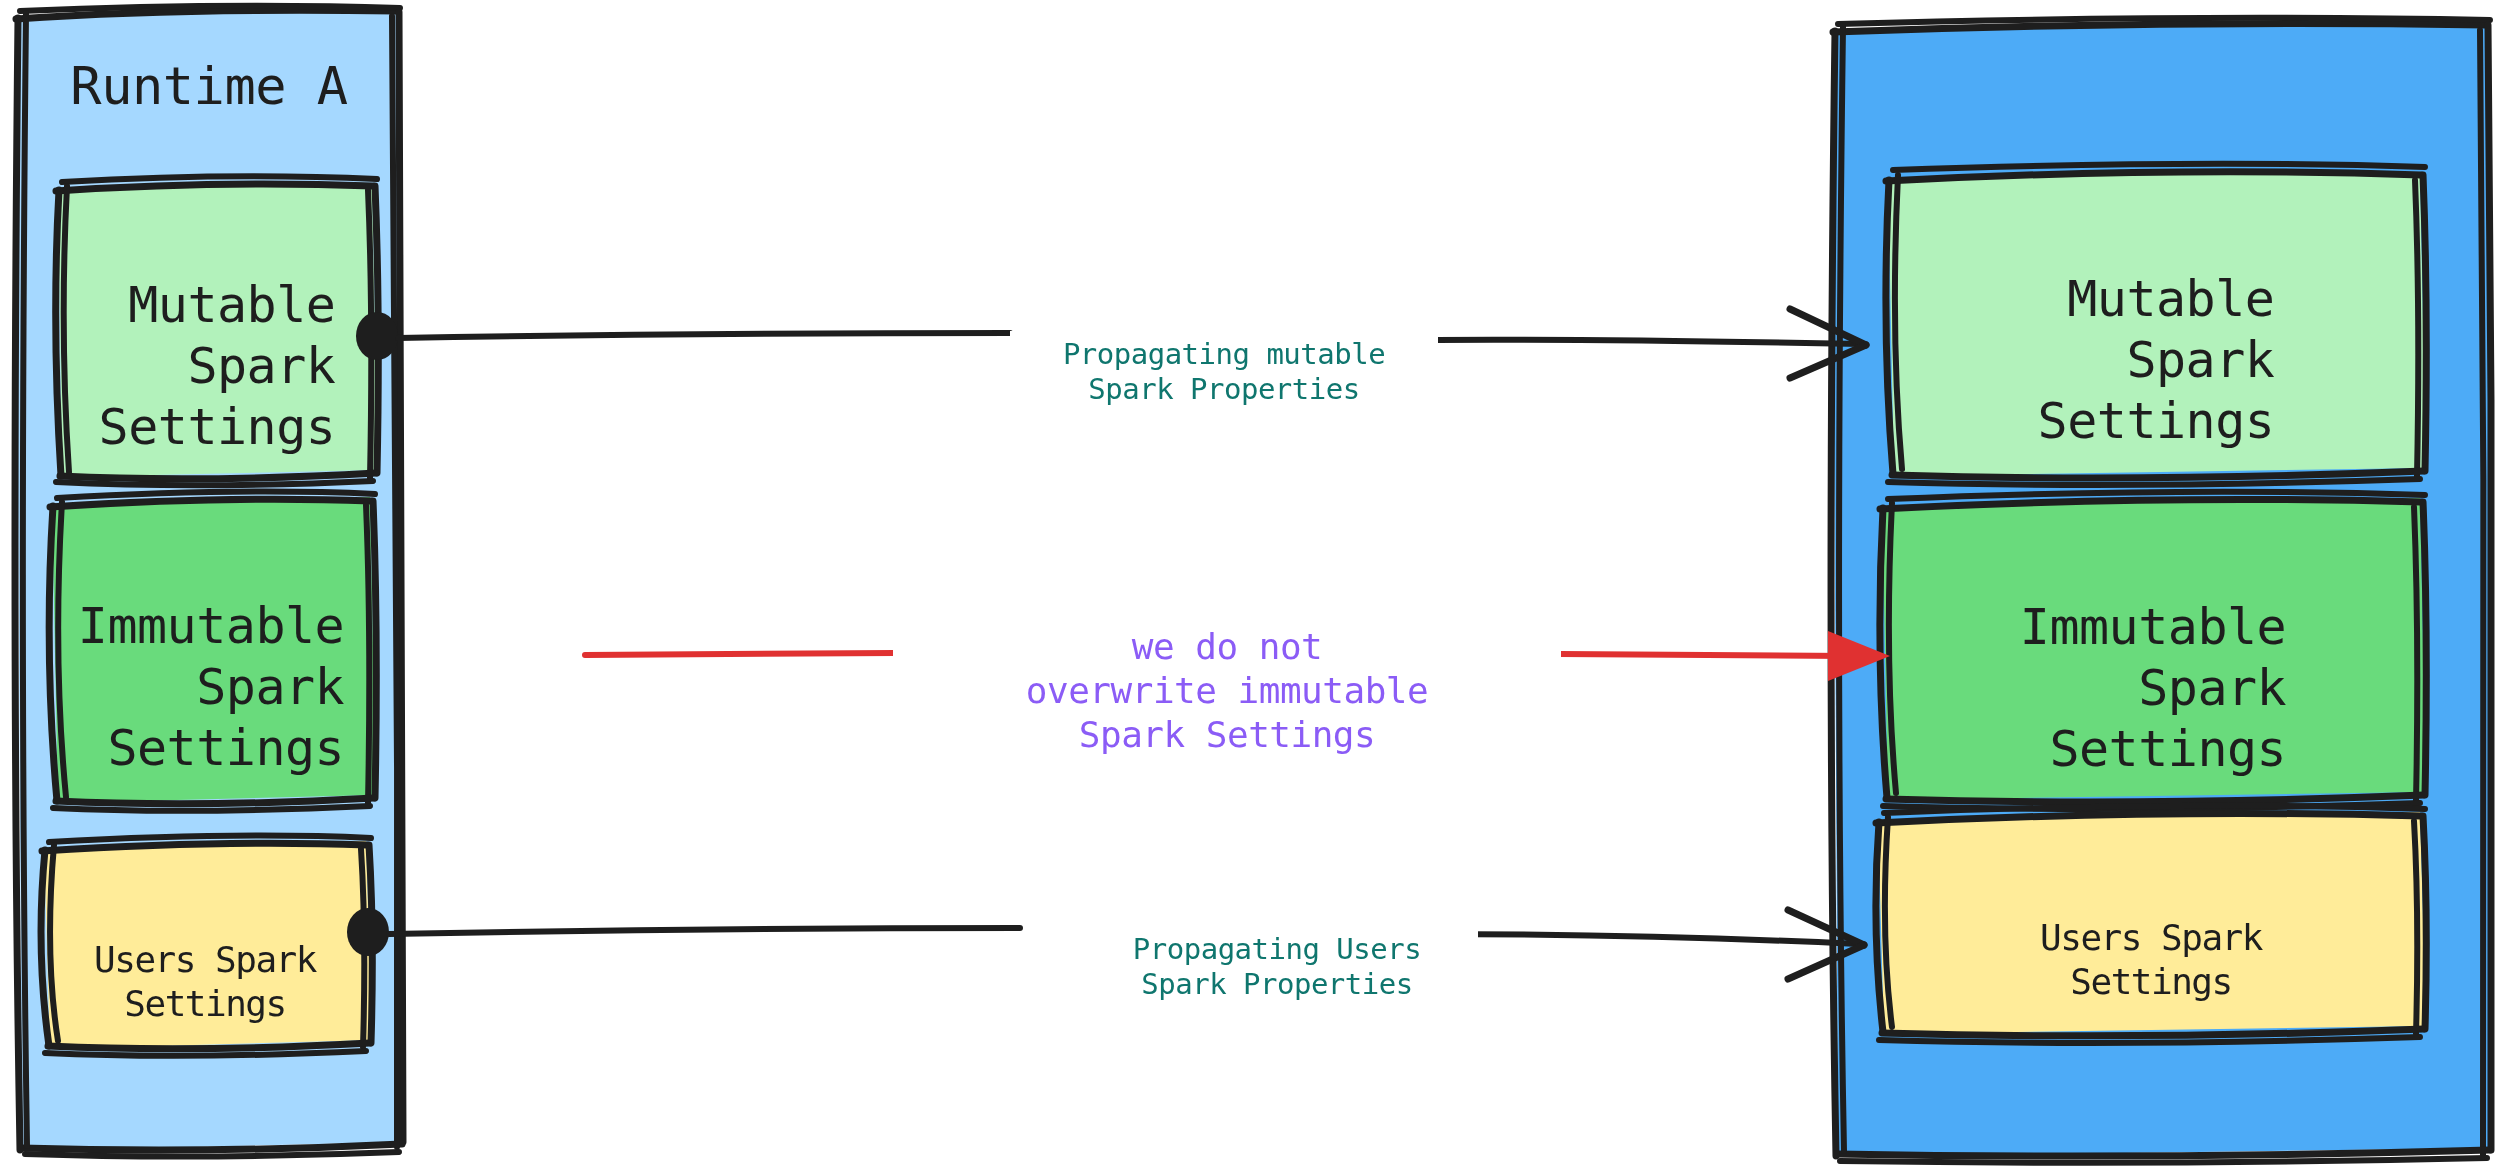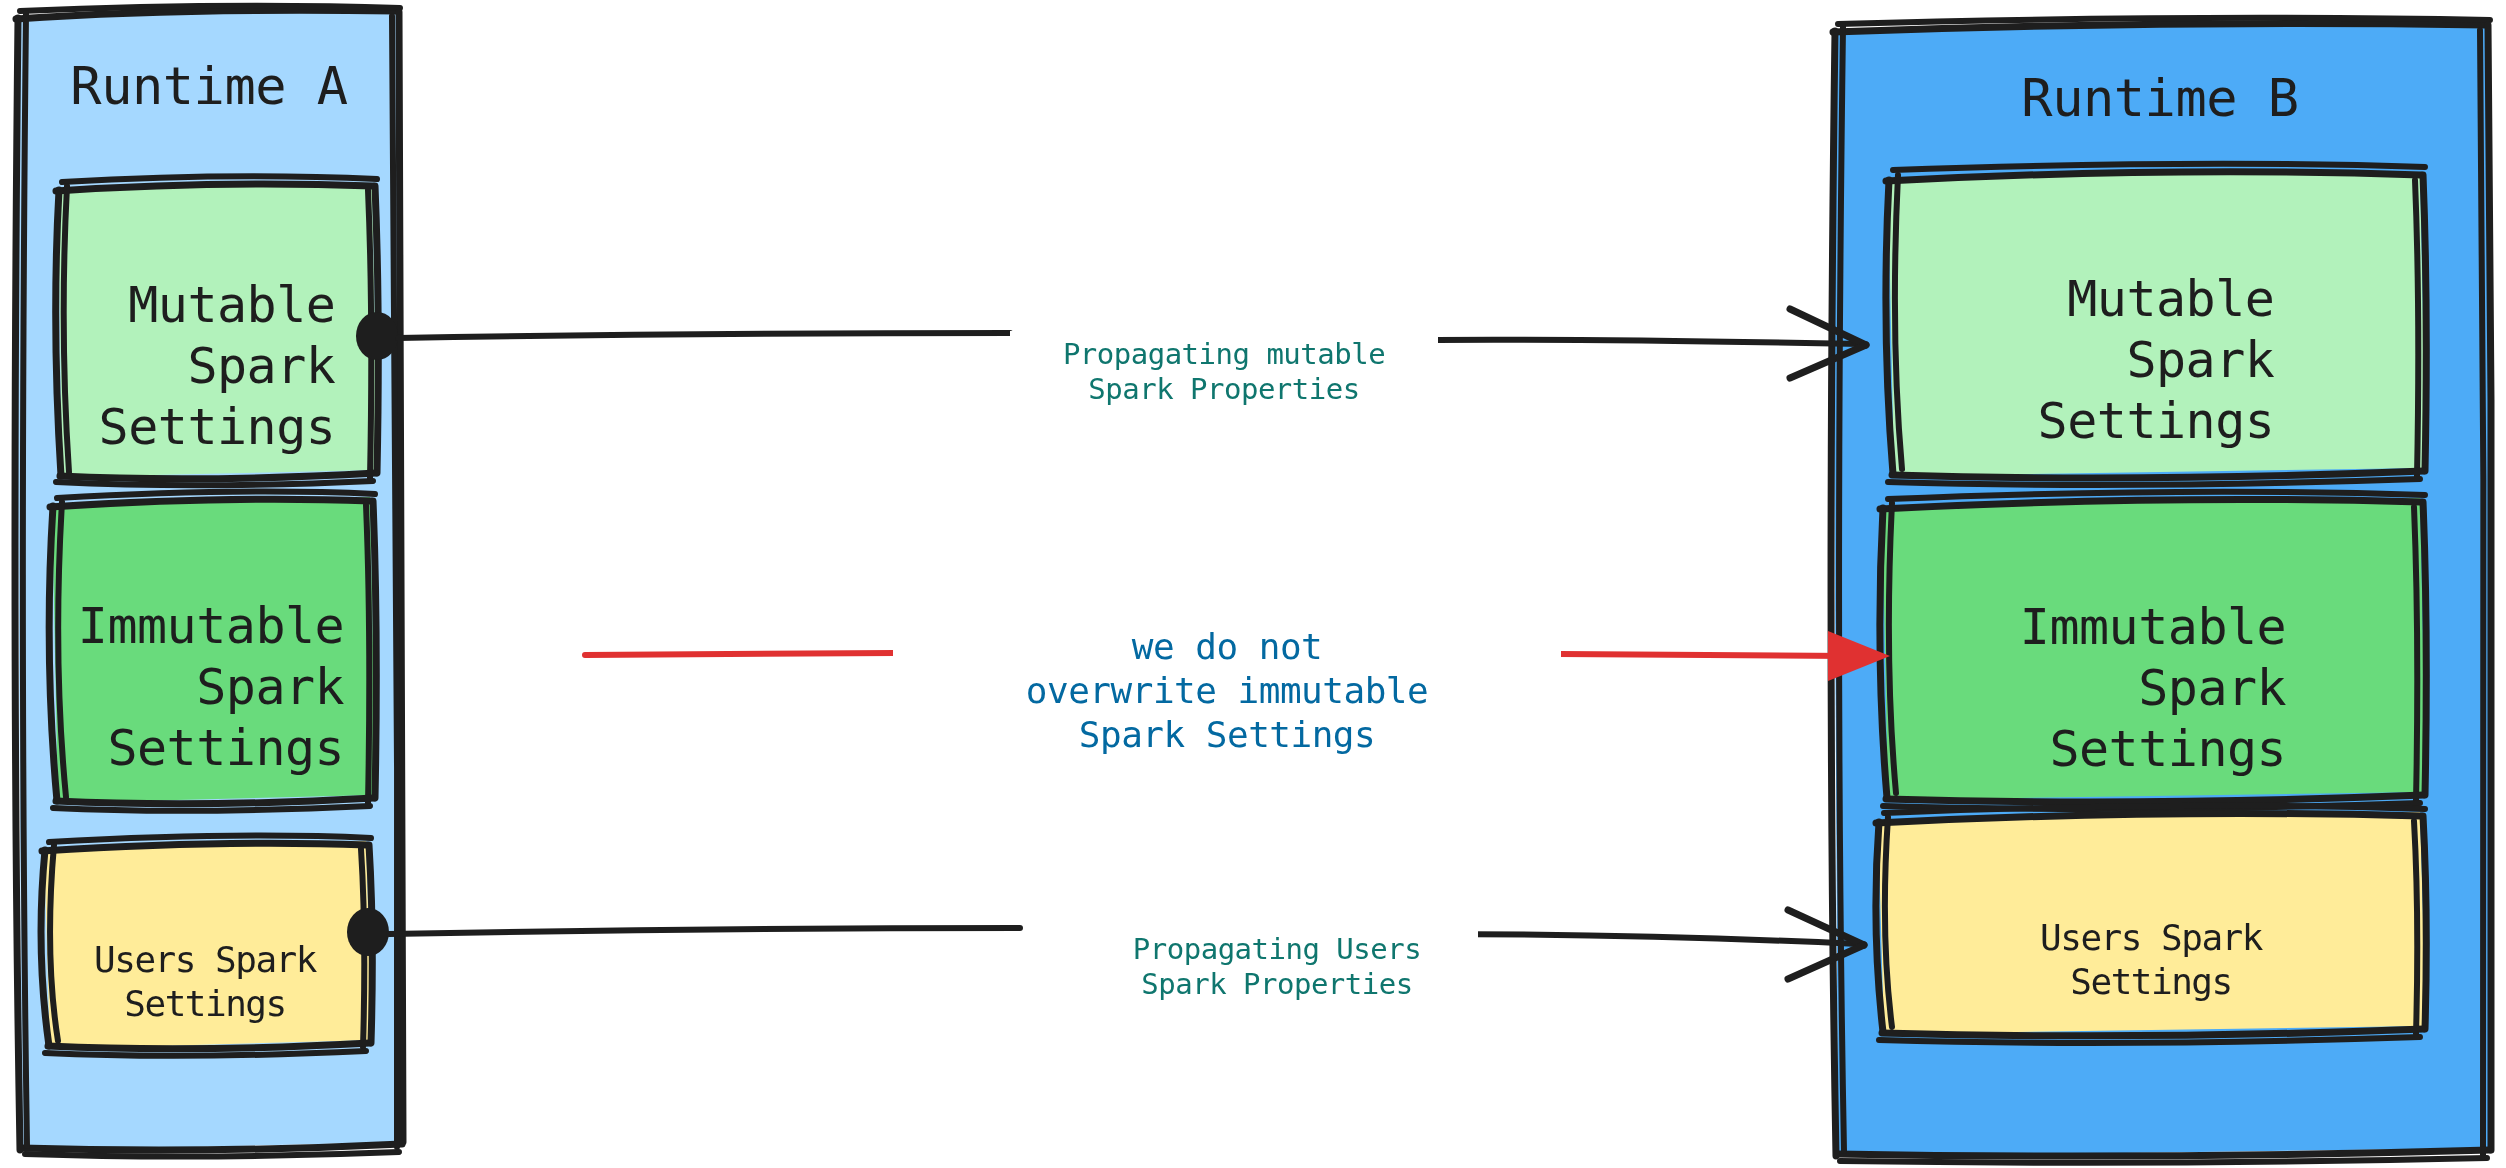--- a/index.html
+++ b/index.html
@@ -56,21 +56,21 @@
   }
   .edge-label {
     font-size: 29px;
     font-weight: 400;
     color: #0f766e;
     letter-spacing: -0.5px;
   }
   .edge-label-red {
     font-size: 36px;
     font-weight: 400;
-    color: #0369a1;
+    color: #8b5cf6;
     letter-spacing: -0.5px;
   }
   .label-bg {
     background: #ffffff;
   }
 </style>
 </head>
 <body>
 
 <div id="diagram-root">
@@ -205,21 +205,20 @@
 Spark
 Settings</div>
 
   <div class="txt box-label" style="left:48px; top:506px; width:326px; height:290px;">Immutable
 Spark
 Settings</div>
 
   <div class="txt box-label-wide" style="left:40px; top:850px; width:330px; height:192px;">Users Spark
 Settings</div>
 
-  <div class="txt container-title" style="left:1834px; top:32px; width:652px; height:62px;">Runtime B</div>
 
   <div class="txt box-label" style="left:1890px; top:180px; width:532px; height:288px;">Mutable
 Spark
 Settings</div>
 
   <div class="txt box-label" style="left:1884px; top:508px; width:538px; height:288px;">Immutable
 Spark
 Settings</div>
 
   <div class="txt box-label-wide" style="left:1880px; top:820px; width:542px; height:208px;">Users Spark

